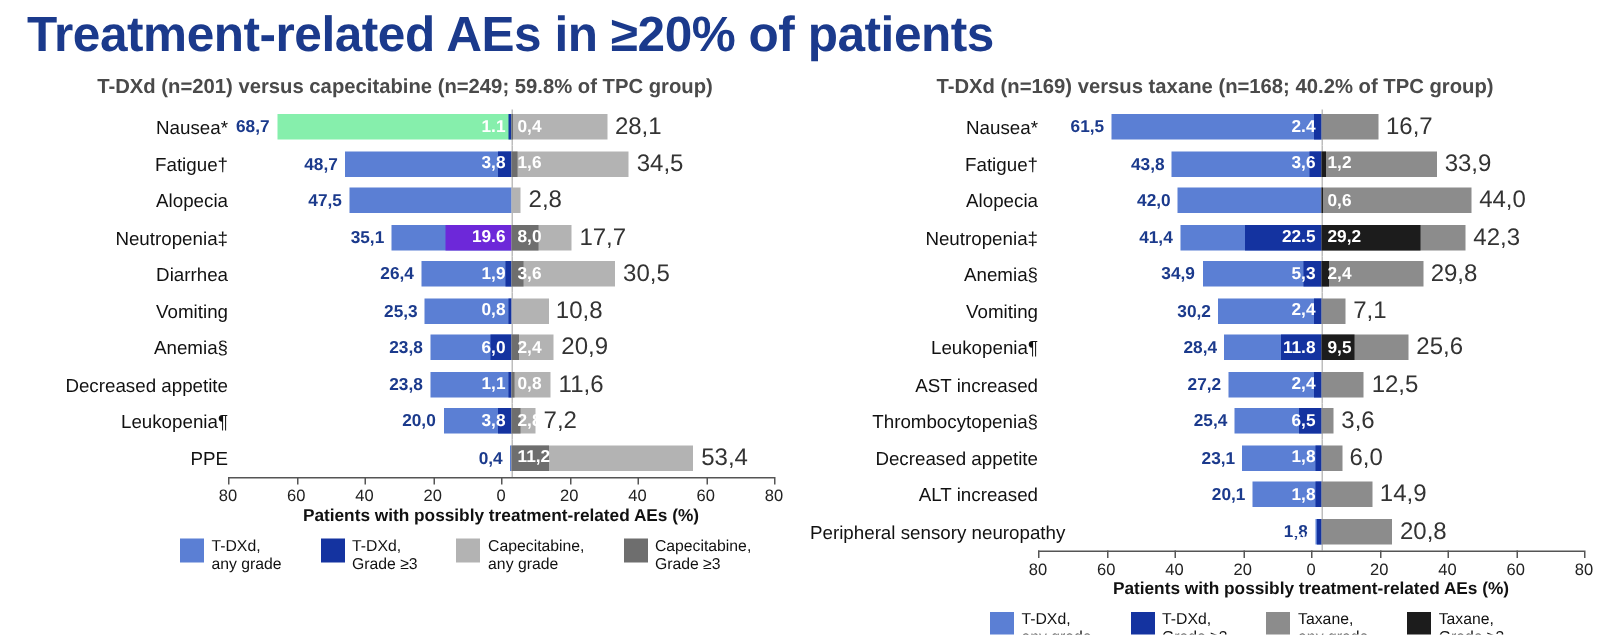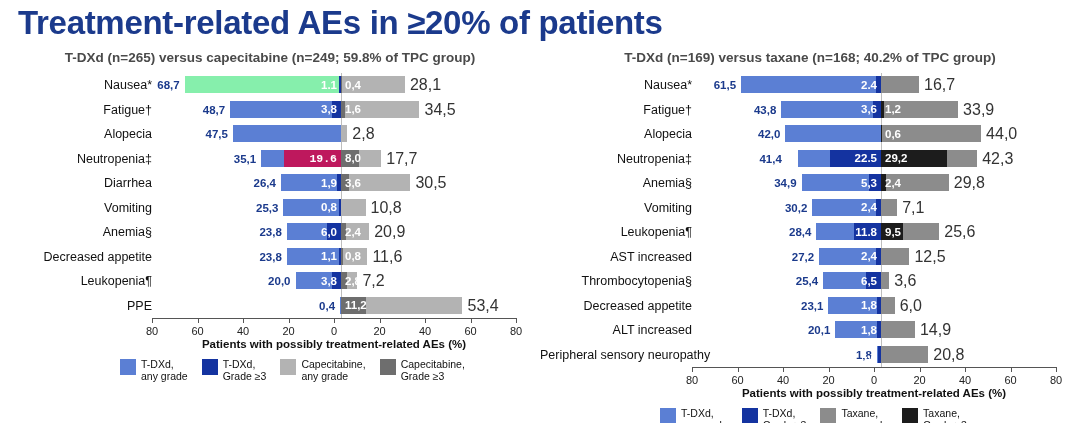--- a/index.html
+++ b/index.html
@@ -60,37 +60,37 @@
     position:absolute;top:0;width:1px;height:5px;background:#555;
   }
   .tick-label{
     position:absolute;top:7px;font-size:11px;color:#222;transform:translateX(-50%);
   }
   .axis-title{
     position:absolute;top:20px;width:364px;text-align:center;
     font-size:11.5px;font-weight:bold;color:#111;
   }
   .legend{
-    margin-left:120px;width:420px;display:flex;gap:14px;margin-top:6px;
+    margin-left:120px;width:420px;display:flex;gap:26px;margin-top:6px;
   }
   .leg-item{display:flex;align-items:flex-start;gap:5px;}
   .swatch{width:16px;height:16px;flex:0 0 16px;margin-top:1px;}
   .leg-text{font-size:10.5px;line-height:1.15;color:#111;white-space:pre-line;}
   .center-rule{
     position:absolute;top:0;bottom:0;left:50%;width:1px;background:#bdbdbd;
   }
 </style>
 </head>
 <body>
 
 <div class="title">Treatment-related AEs in ≥20% of patients</div>
 
 <div class="panels">
   <div class="panel">
-    <div class="panel-sub">T-DXd (n=265) versus capecitabine (n=249; 59.8% of TPC group)</div>
+    <div class="panel-sub">T-DXd (n=201) versus capecitabine (n=249; 59.8% of TPC group)</div>
     <div class="rows" id="rows0">
         <div class="row">
           <div class="label">Nausea*</div>
           <div class="plot">
             <div class="center-rule"></div>
             <div class="outL" style="right: 343.293px;">68,7</div>
             <div class="half left" style="width: 156.292px;">
               <div class="seg" style="width: 180px; background: #86efac;">
                 <div class="seg" style="position: absolute; right: 0px; top: 0px; width: 2.5025px; background: rgb(20, 51, 160);">
                   <span class="inR" style="color: rgb(255, 255, 255);">1.1</span>
@@ -143,21 +143,21 @@
             </div>
           </div>
         </div>
         <div class="row">
           <div class="label">Neutropenia‡</div>
           <div class="plot">
             <div class="center-rule"></div>
             <div class="outL" style="right: 266.853px;">35,1</div>
             <div class="half left" style="width: 79.8525px;">
               <div class="seg" style="width: 79.8525px; background: rgb(91, 127, 212);">
-                <div class="seg" style="position: absolute; right: 0px; top: 0px; width: 57px; background: #be185d; font-family: Liberation Mono, monospace;">
+                <div class="seg" style="position: absolute; right: 0px; top: 0px; width: 44px; background: #6d28d9;">
                   <span class="inR" style="color: rgb(255, 255, 255);">19.6</span>
                 </div>
               </div>
             </div>
             <div class="outR" style="left: 227.267px;">17,7</div>
             <div class="half right" style="width: 40.2675px;">
               <div class="seg" style="width: 40.2675px; background: rgb(179, 179, 179);">
                 <div class="seg" style="position: absolute; left: 0px; top: 0px; width: 18.2px; background: rgb(110, 110, 110);">
                   <span class="inL" style="color: rgb(255, 255, 255);">8,0</span>
                 </div>
@@ -394,21 +394,21 @@
                 </div>
               </div>
             </div>
           </div>
         </div>
         <div class="row">
           <div class="label">Neutropenia‡</div>
           <div class="plot">
             <div class="center-rule"></div>
             <div class="outL" style="right: 281.185px;">41,4</div>
-            <div class="half left" style="width: 83px;">
+            <div class="half left" style="width: 115px;">
               <div class="seg" style="width: 94.185px; background: rgb(91, 127, 212);">
                 <div class="seg" style="position: absolute; right: 0px; top: 0px; width: 51.1875px; background: rgb(20, 51, 160);">
                   <span class="inR" style="color: rgb(255, 255, 255);">22.5</span>
                 </div>
               </div>
             </div>
             <div class="outR" style="left: 283.232px;">42,3</div>
             <div class="half right" style="width: 96.2325px;">
               <div class="seg" style="width: 96.2325px; background: rgb(140, 140, 140);">
                 <div class="seg" style="position: absolute; left: 0px; top: 0px; width: 66.43px; background: rgb(28, 28, 28);">

